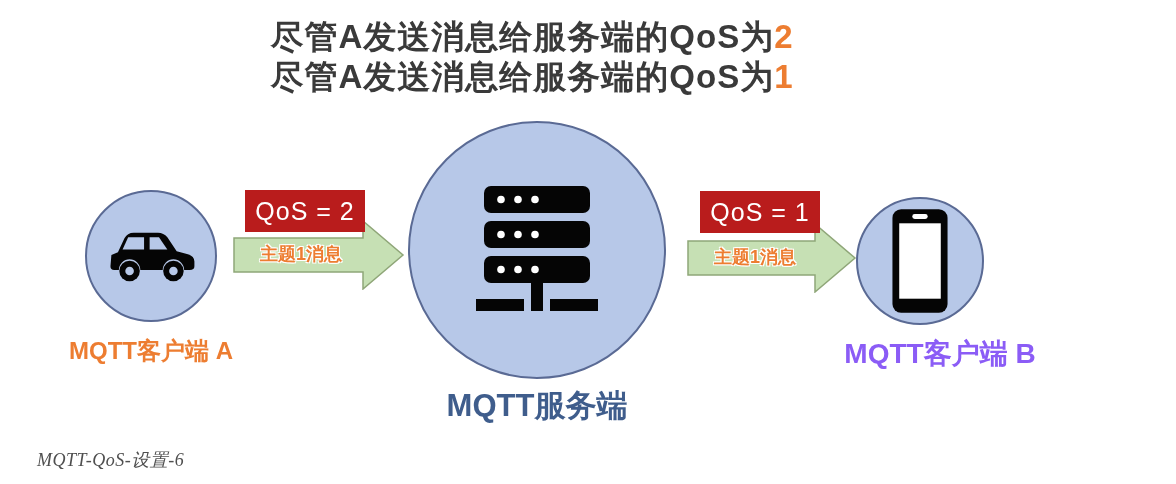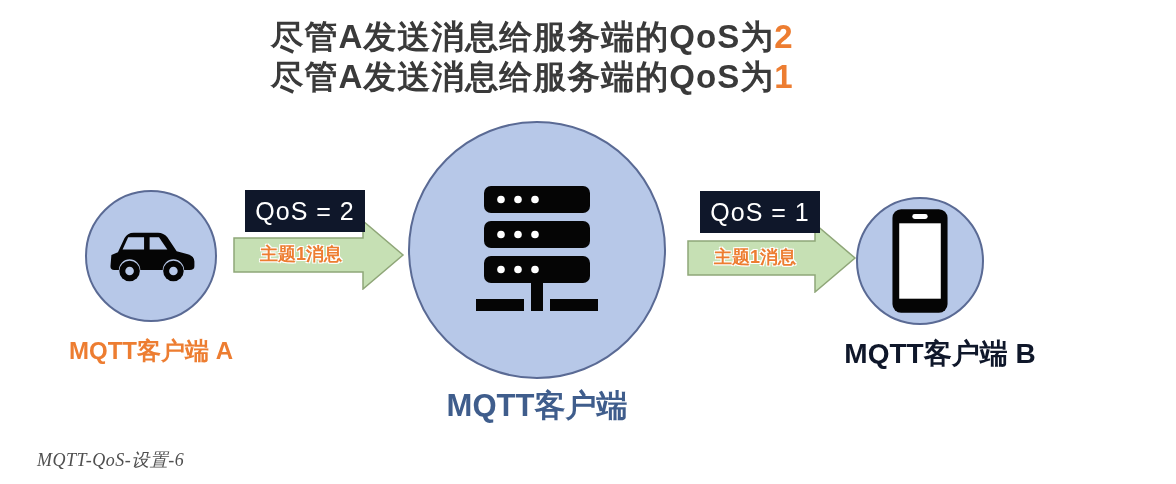--- a/index.html
+++ b/index.html
@@ -19,33 +19,33 @@
     position:absolute;border-radius:50%;background:#b7c8e8;border:2px solid #5a6a94;
     display:flex;align-items:center;justify-content:center;box-sizing:border-box;
   }
   .c-a{left:85px;top:190px;width:132px;height:132px;}
   .c-s{left:408px;top:121px;width:258px;height:258px;}
   .c-b{left:856px;top:197px;width:128px;height:128px;}
   
   .nlabel{position:absolute;text-align:center;font-weight:bold;}
   .l-a{left:41px;top:335px;width:220px;font-size:24px;color:#ed7d31;}
   .l-s{left:387px;top:385px;width:300px;font-size:31px;color:#3f5d8c;}
-  .l-b{left:830px;top:335px;width:220px;font-size:28px;color:#0f172a;}
+  .l-b{left:830px;top:335px;width:220px;font-size:28px;color:#8b5cf6;}
   
   .arrow{position:absolute;}
   .a1{left:233px;top:220px;}
   .a2{left:687px;top:223px;}
   .msg{
     position:absolute;width:126px;text-align:center;font-size:18px;font-weight:bold;color:#ed7d31;
     text-shadow:-1px -1px 0 #fff,1px -1px 0 #fff,-1px 1px 0 #fff,1px 1px 0 #fff;
   }
   .m1{left:238px;top:242px;}
   .m2{left:692px;top:245px;}
   .qosbox{
-    position:absolute;width:120px;height:42px;background:#0f172a;color:#ffffff;
+    position:absolute;width:120px;height:42px;background:#b91c1c;color:#ffffff;
     display:flex;align-items:center;justify-content:center;font-size:25px;letter-spacing:1px;
   }
   .q1{left:245px;top:190px;}
   .q2{left:700px;top:191px;}
   
   .footer{
     position:absolute;left:37px;top:448px;font-family:"Liberation Serif",serif;
     font-style:italic;font-size:18px;color:#4f4f4f;letter-spacing:0.5px;
   }
 </style>
@@ -91,21 +91,21 @@
         <circle cx="59" cy="48.5" r="3.8" fill="#ffffff"></circle>
       <circle cx="25" cy="83.5" r="3.8" fill="#ffffff"></circle>
         <circle cx="42" cy="83.5" r="3.8" fill="#ffffff"></circle>
         <circle cx="59" cy="83.5" r="3.8" fill="#ffffff"></circle>
       <rect x="55" y="97" width="12" height="16" fill="#050505"></rect>
       <rect x="0" y="113" width="48" height="12" fill="#050505"></rect>
       <rect x="55" y="113" width="12" height="12" fill="#050505"></rect>
       <rect x="74" y="113" width="48" height="12" fill="#050505"></rect>
     </svg>
   </div>
-  <div class="nlabel l-s">MQTT客户端</div>
+  <div class="nlabel l-s">MQTT服务端</div>
 
   <svg class="arrow a2" width="170" height="70" viewBox="0 0 170 70" aria-hidden="true">
     <polygon points="1,18 128,18 128,1 168,35 128,69 128,52 1,52" fill="#c6e0b4" stroke="#8fa678" stroke-width="1.5"></polygon>
   </svg>
   <div class="msg m2">主题1消息</div>
   <div class="qosbox q2">QoS = 1</div>
 
   <div class="circle c-b">
     <svg width="58" height="108" viewBox="0 0 60 110" aria-hidden="true">
       <rect x="1.5" y="1.5" width="57" height="107" rx="9" fill="#050505"></rect>

